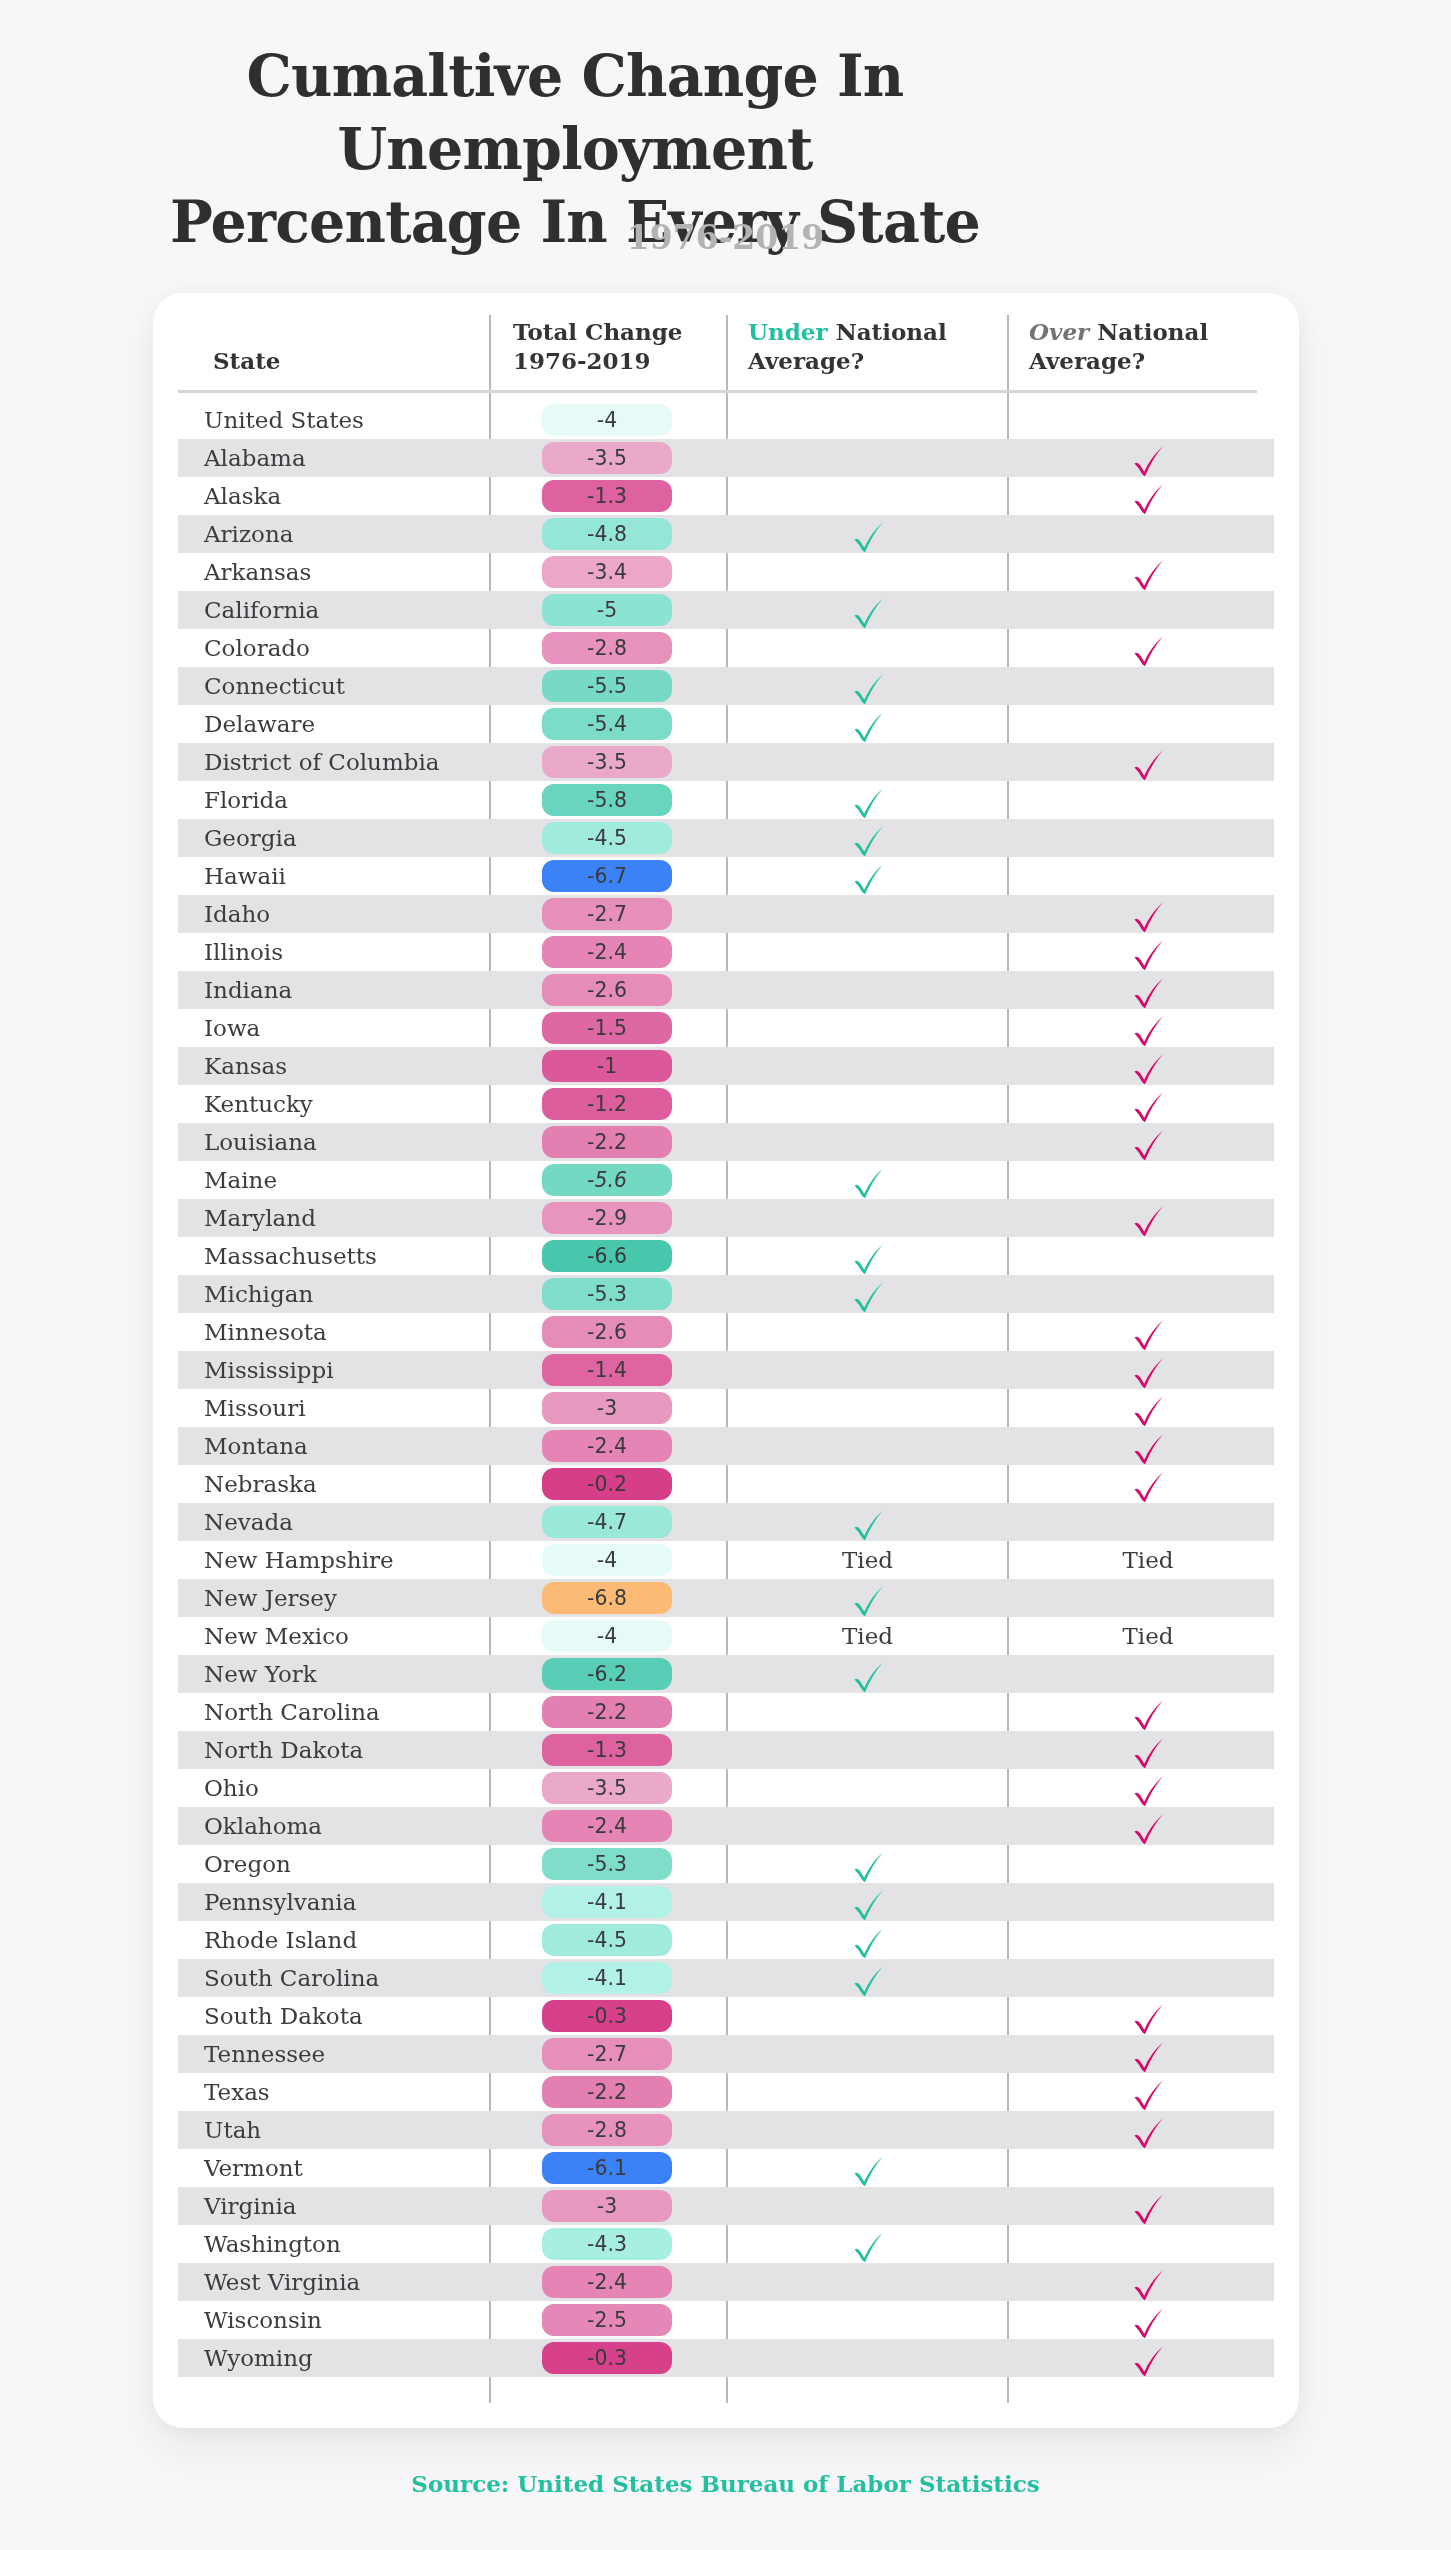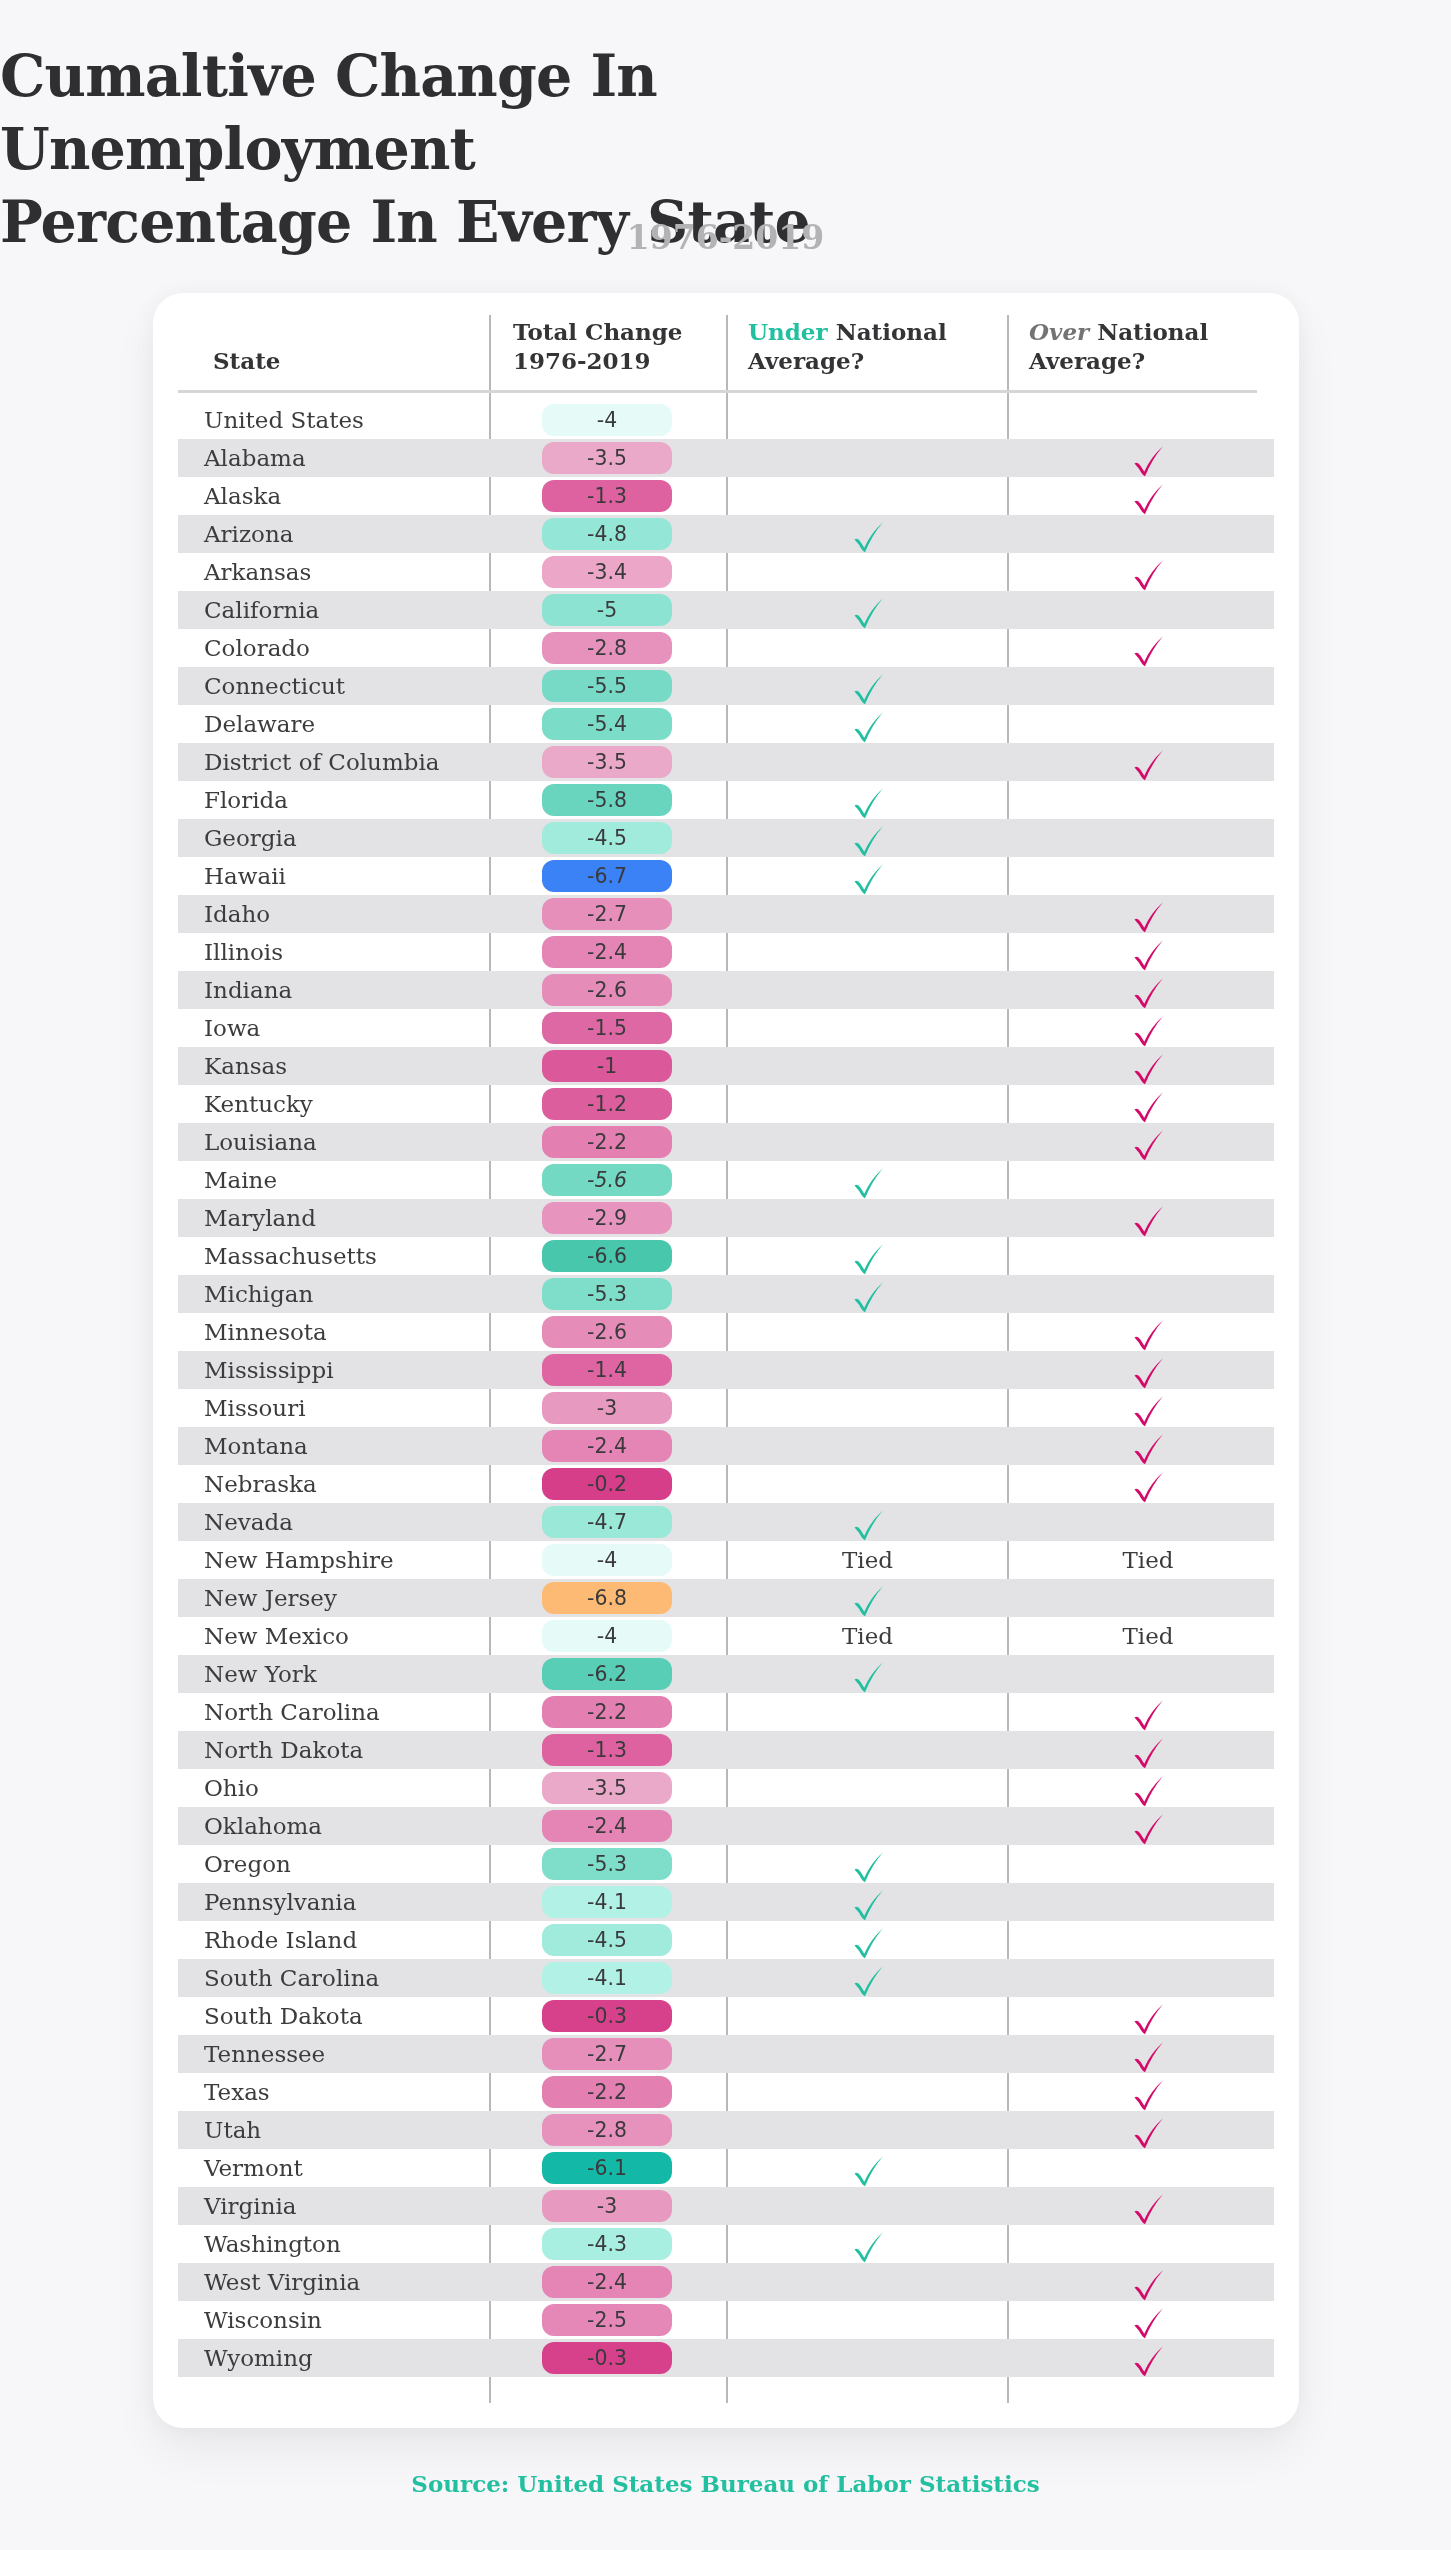--- a/index.html
+++ b/index.html
@@ -1,21 +1,21 @@
 <!DOCTYPE html>
 <html style="font-size:12px"><head>
 <meta charset="utf-8">
 <style>
   * { box-sizing: border-box; margin: 0; padding: 0; }
   html, body { width: 1451px; height: 2550px; background: #f7f6f8; overflow: hidden; }
   body { position: relative; font-family: "DejaVu Serif", serif; color: #3a3a3c; }
 
   .title {
     position: absolute; left: 0; top: 39px; width: 1150px;
-    font-family: "DejaVu Serif", serif; font-weight: bold;
+    text-align: center; font-family: "DejaVu Serif", serif; font-weight: bold;
     font-size: 57px; line-height: 73px; color: #2f2f31; letter-spacing: -0.8px;
   }
   .subtitle {
     position: absolute; left: 0; top: 218px; width: 1451px; text-align: center;
     font-family: "DejaVu Serif", serif; font-weight: bold; font-size: 33px; color: #b3b3b6;
   }
 
   .card {
     position: absolute; left: 153px; top: 293px; width: 1146px; height: 2135px;
     background: #ffffff; border-radius: 30px;
@@ -445,21 +445,21 @@
     <div class="row striped">
       <div class="state">Utah</div>
       <div class="pill" style="background: rgb(231, 146, 188);">-2.8</div>
       <div class="under"></div>
       <div class="over"><svg class="check" viewBox="0 0 48 46">
           <path d="M6 27 Q10 24 14 30 L19 38 Q28 18 44 4 Q30 20 20 44 Q16 42 12 34 Z" fill="#d40a6b"></path>
         </svg></div>
     </div>
     <div class="row">
       <div class="state">Vermont</div>
-      <div class="pill" style="background: #14b8a6;">-6.1</div>
+      <div class="pill" style="background: #3b82f6;">-6.1</div>
       <div class="under"><svg class="check" viewBox="0 0 48 46">
           <path d="M6 27 Q10 24 14 30 L19 38 Q28 18 44 4 Q30 20 20 44 Q16 42 12 34 Z" fill="#22bfa0"></path>
         </svg></div>
       <div class="over"></div>
     </div>
     <div class="row striped">
       <div class="state">Virginia</div>
       <div class="pill" style="background: rgb(232, 153, 192);">-3</div>
       <div class="under"></div>
       <div class="over"><svg class="check" viewBox="0 0 48 46">

